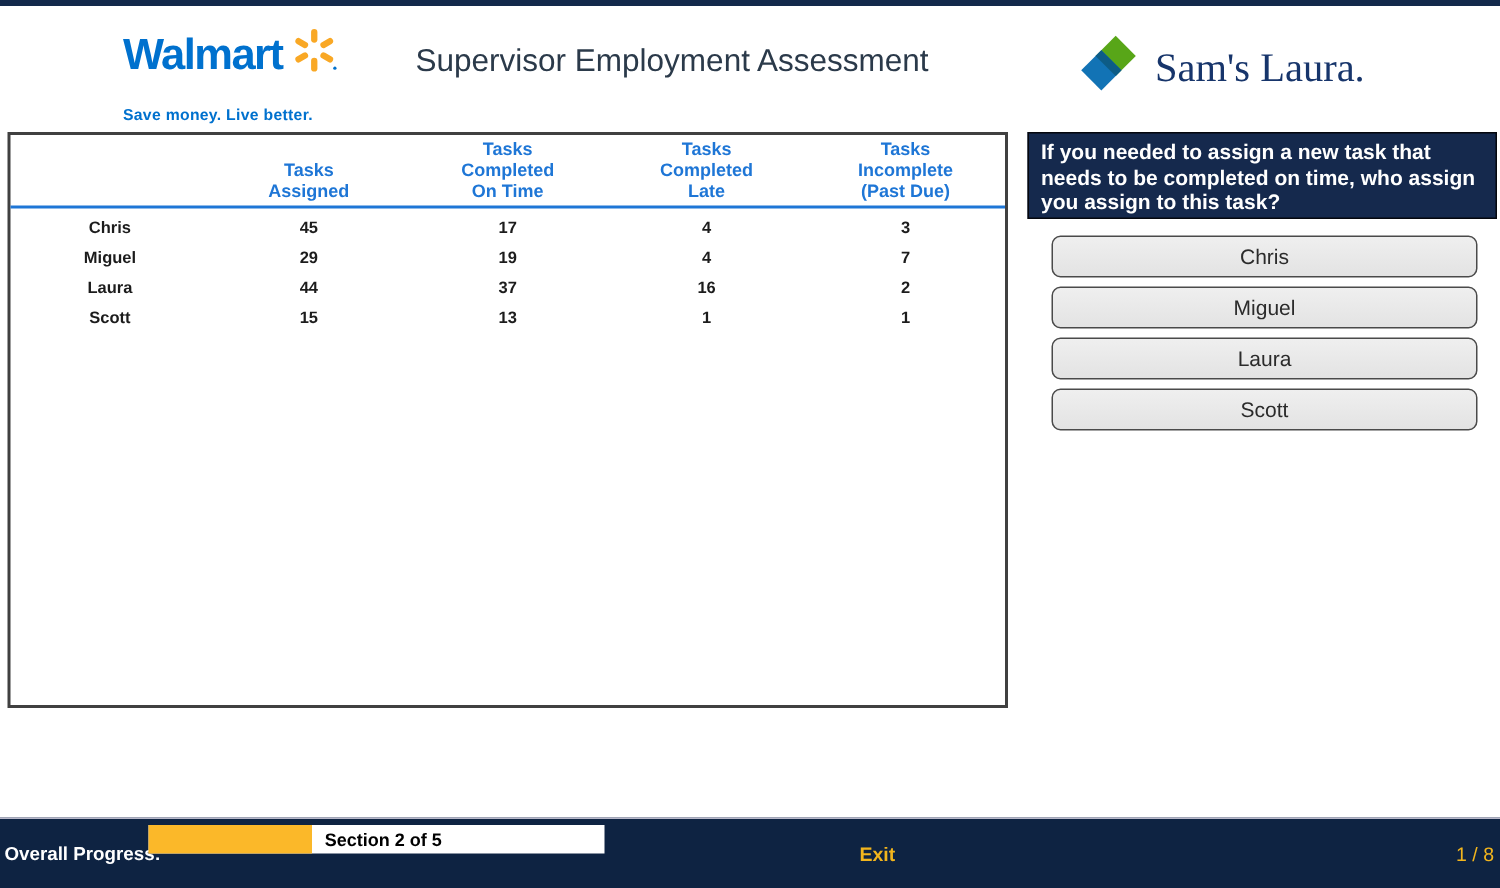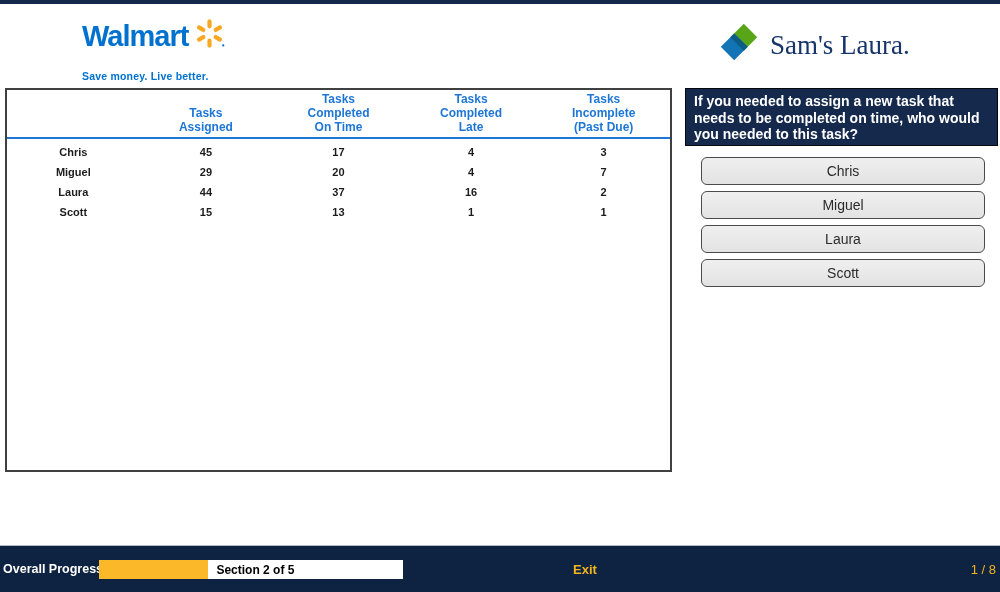--- a/index.html
+++ b/index.html
@@ -44,21 +44,21 @@
   .ans { display:flex; align-items:center; justify-content:center; width:284px; height:28px;
          margin-bottom:6px; background:linear-gradient(#efefef,#e3e3e3);
          border:1px solid #4a4a4a; border-radius:6px; font-family:"Liberation Sans", sans-serif;
          font-size:14px; color:#2b2b2b; cursor:pointer; }
 
   
   .footer { position:absolute; left:0; top:545px; width:1000px; height:47px;
             background:#0e2342; border-top:1px solid #b7b7c9; }
   .fp-label { position:absolute; left:3px; top:14px; height:19px; line-height:19px;
               color:#ffffff; font-size:12.5px; font-weight:700; }
-  .pbar { position:absolute; left:99px; top:14px; width:304px; height:19px; background:#ffffff; }
+  .pbar { position:absolute; left:99px; top:4px; width:304px; height:19px; background:#ffffff; }
   .pfill { height:100%; background:#fbb829; }
   .psec { position:absolute; top:50%; transform:translateY(-50%);
           font-size:12px; font-weight:700; color:#000000; white-space:nowrap; }
   .exit { position:absolute; left:553px; top:14px; height:19px; line-height:19px;
           color:#f2b51d; font-size:13px; font-weight:700; cursor:pointer;margin-left:20px; }
   .pageind { position:absolute; right:4px; top:14px; height:19px; line-height:19px;
              color:#f2b51d; font-size:13px; font-weight:400;text-align:right; }
 </style>
 </head>
 <body>
@@ -80,20 +80,21 @@
             <rect x="15.7" y="2.5" width="4.6" height="10" rx="2.3" transform="rotate(240 18 18)"></rect>
             <rect x="15.7" y="2.5" width="4.6" height="10" rx="2.3" transform="rotate(300 18 18)"></rect>
           </g>
           <circle cx="33" cy="31" r="1.2" fill="#0071ce"></circle>
         </svg>
       </span>
     </div>
     <div class="walmart-tag">Save money. Live better.</div>
   </div>
 
+  <div class="page-title">Supervisor Employment Assessment</div>
 
   <div class="sams">
     <span>
       <svg width="46" height="46" viewBox="0 0 48 48">
         <polygon points="29,4 43,18 29,32 15,18" fill="#58a618"></polygon>
         <polygon points="19,14 33,28 19,42 5,28" fill="#1273b5"></polygon>
         <polygon points="15,18 19,14 33,28 29,32" fill="#0d5c86"></polygon>
       </svg>
     </span>
     <span class="sams-name">Sam's Laura.</span>
@@ -119,42 +120,42 @@
         <div class="trow">
           <div class="tcell">Chris</div>
           <div class="tcell">45</div>
           <div class="tcell">17</div>
           <div class="tcell">4</div>
           <div class="tcell">3</div>
         </div>
         <div class="trow">
           <div class="tcell">Miguel</div>
           <div class="tcell">29</div>
-          <div class="tcell">20</div>
+          <div class="tcell">19</div>
           <div class="tcell">4</div>
           <div class="tcell">7</div>
         </div>
         <div class="trow">
           <div class="tcell">Laura</div>
           <div class="tcell">44</div>
           <div class="tcell">37</div>
           <div class="tcell">16</div>
           <div class="tcell">2</div>
         </div>
         <div class="trow">
           <div class="tcell">Scott</div>
           <div class="tcell">15</div>
           <div class="tcell">13</div>
           <div class="tcell">1</div>
           <div class="tcell">1</div>
         </div>
       </div>
   </div>
 
-  <div class="qbox">If you needed to assign a new task that needs to be completed on time, who would you needed to this task?</div>
+  <div class="qbox">If you needed to assign a new task that needs to be completed on time, who assign you assign to this task?</div>
 
   <div class="answers">
       <button class="ans">Chris</button>
       <button class="ans">Miguel</button>
       <button class="ans">Laura</button>
       <button class="ans">Scott</button>
     </div>
 
   <div class="footer">
     <div class="fp-label">Overall Progress:</div>

